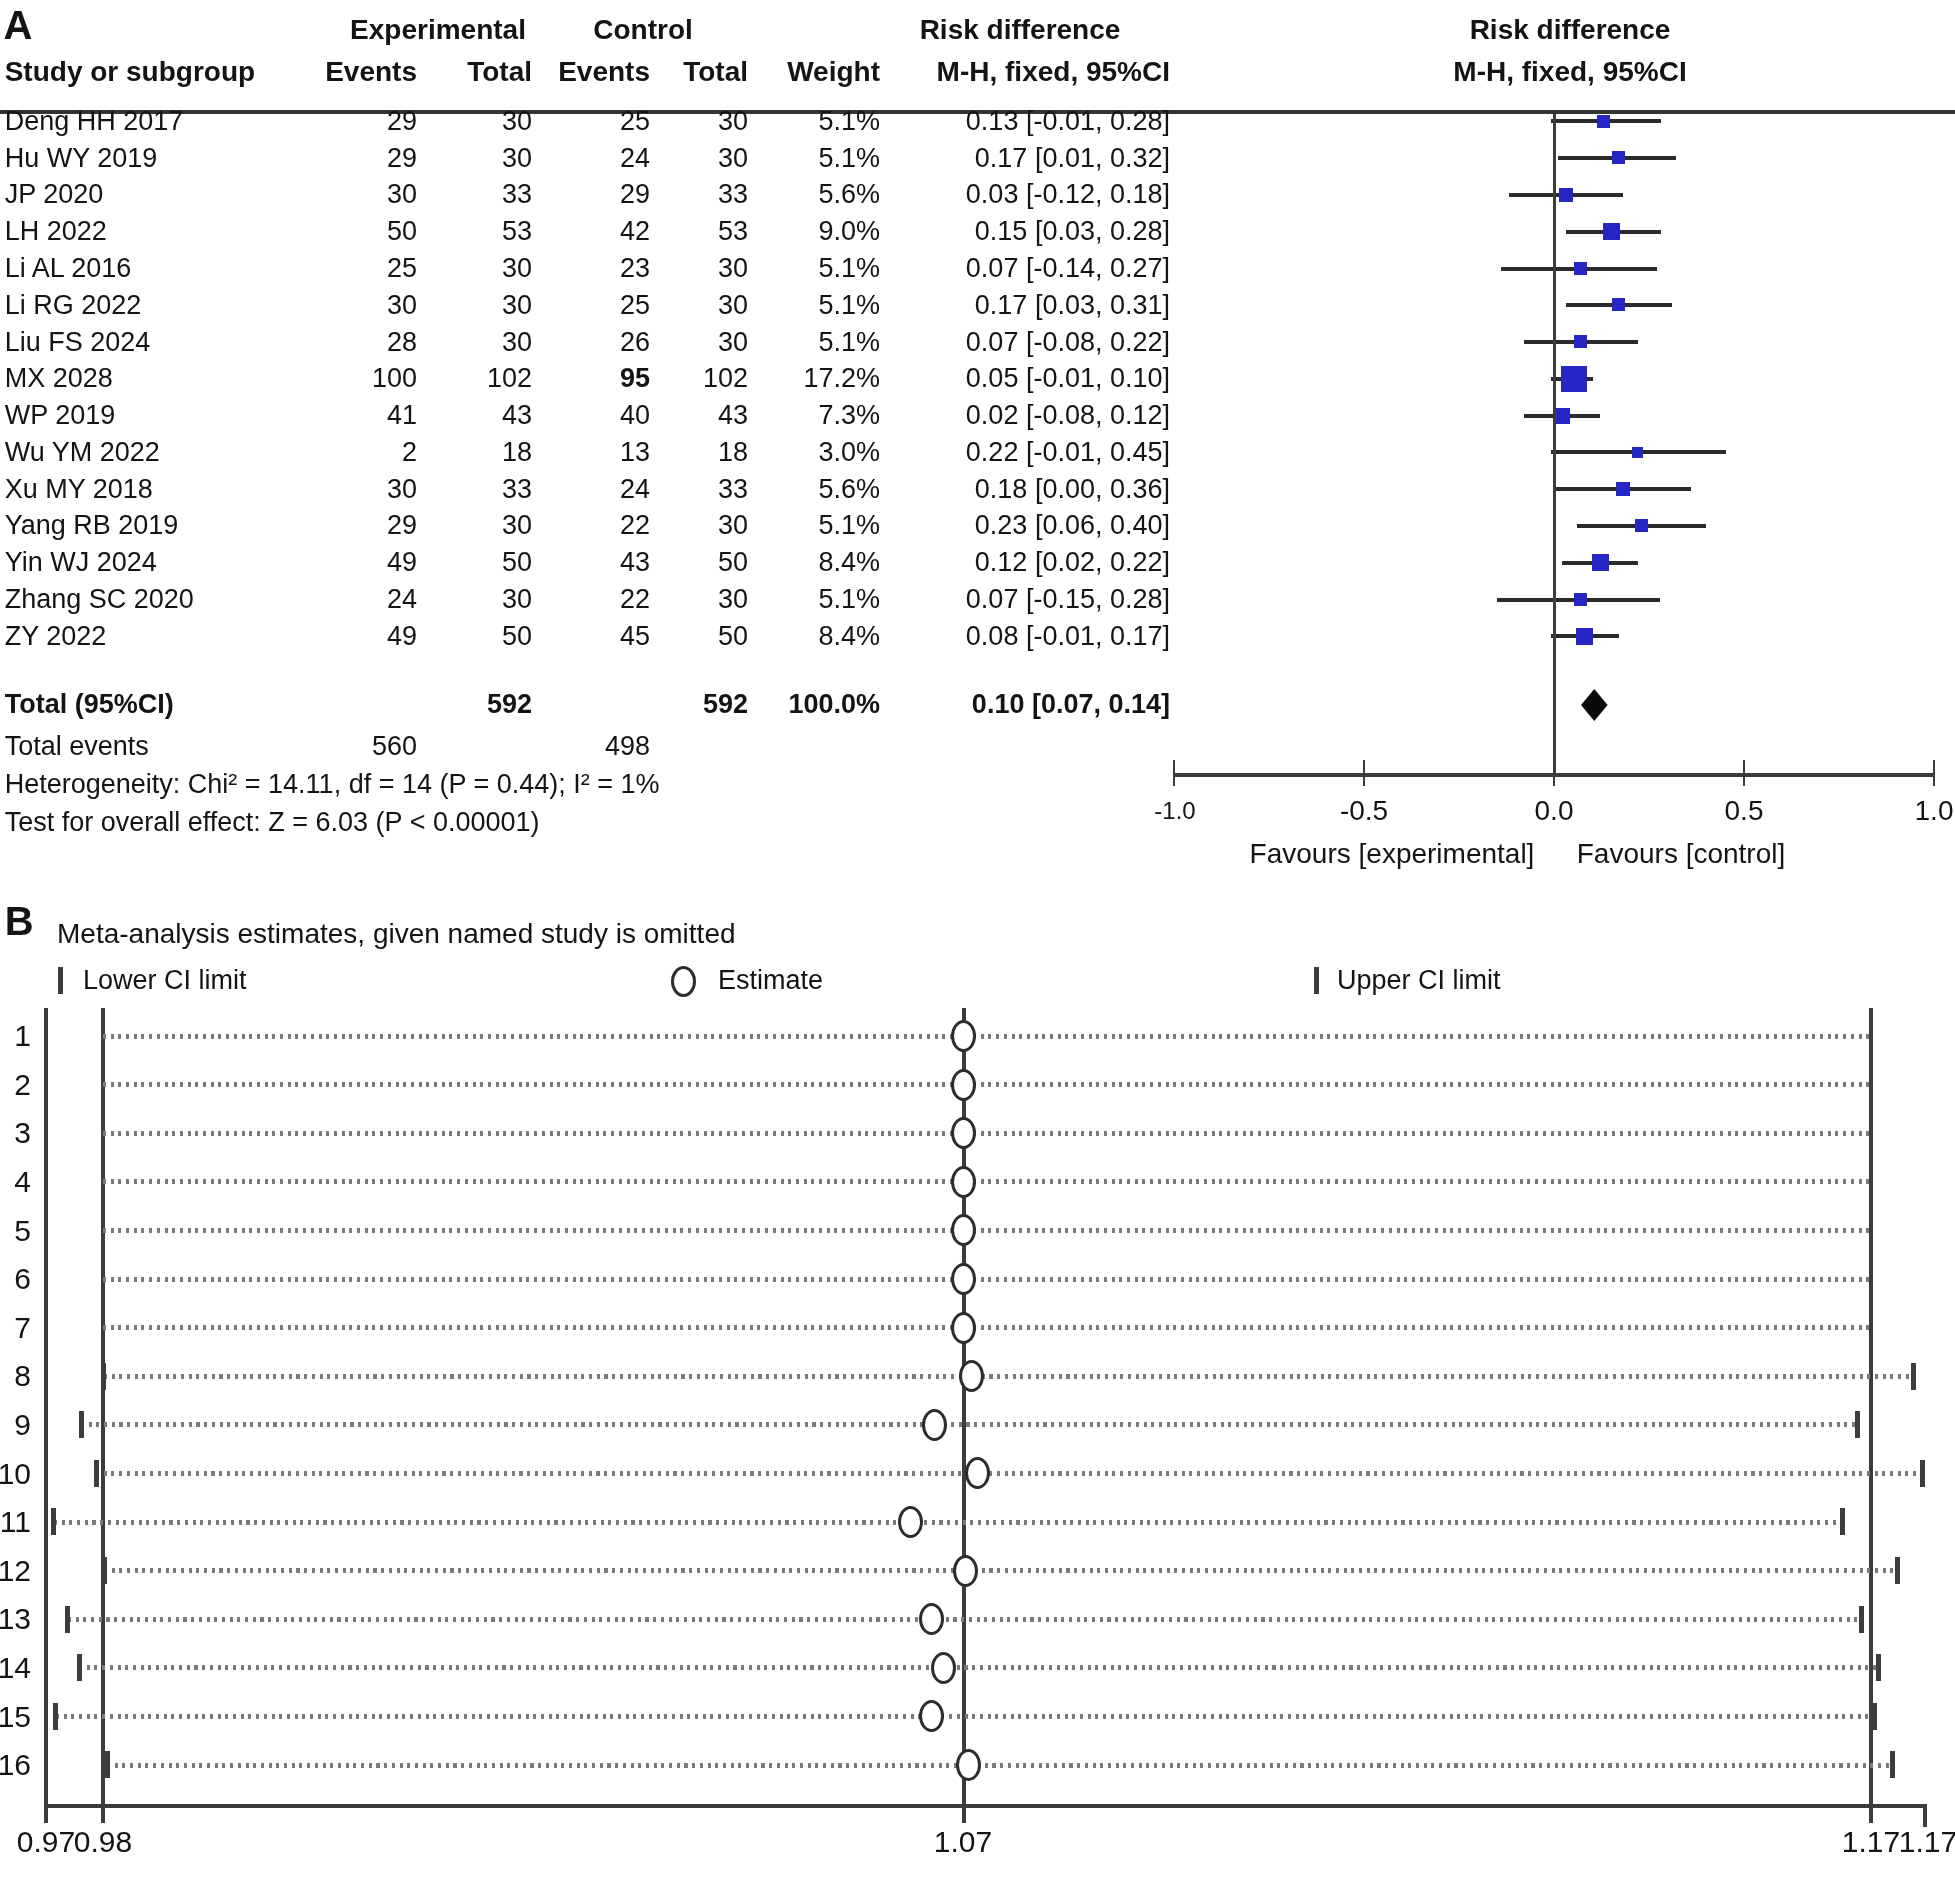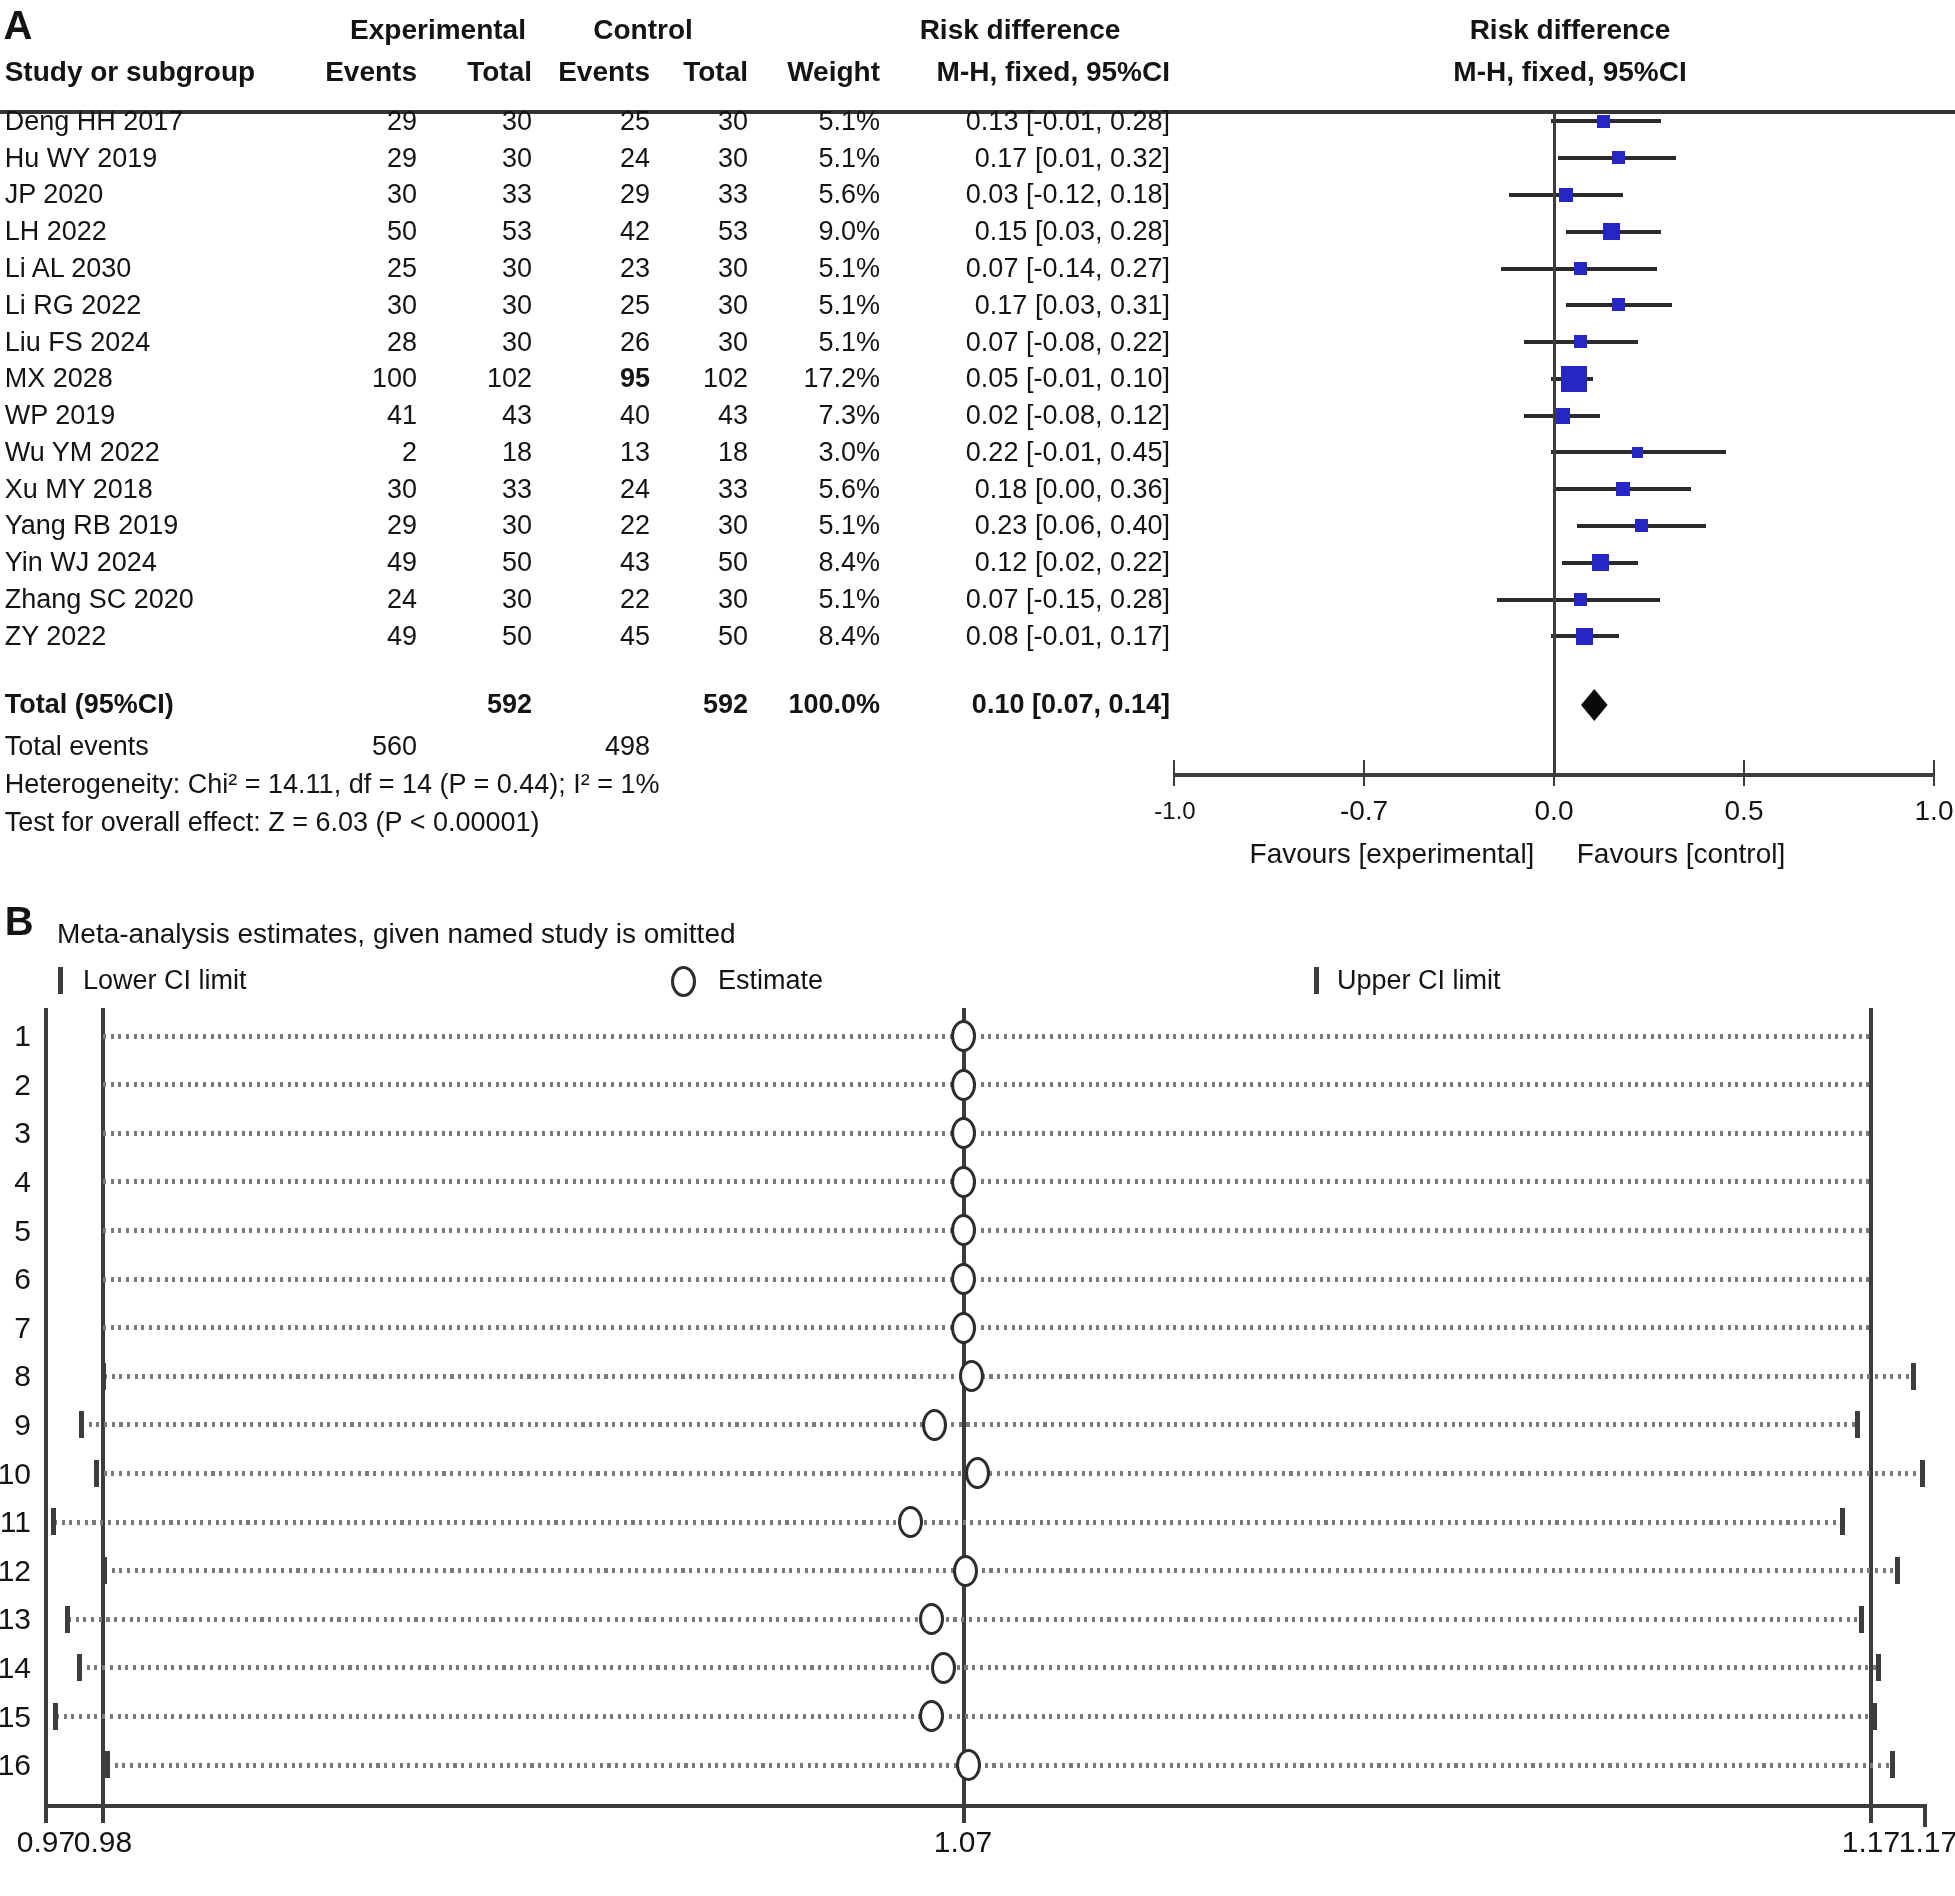--- a/index.html
+++ b/index.html
@@ -86,21 +86,21 @@
         <div class="t r" style="left: 417px; top: 213px;">50</div>
         <div class="t r" style="left: 532px; top: 213px;">53</div>
         <div class="t r" style="left: 650px; top: 213px;">42</div>
         <div class="t r" style="left: 748px; top: 213px;">53</div>
         <div class="t r" style="left: 880px; top: 213px;">9.0%</div>
         <div class="t r" style="left: 1170px; top: 213px;">0.15 [0.03, 0.28]</div>
         <div class="ciline" style="left: 1566px; top: 230px; width: 95px; height: 3.5px;"></div>
         <div class="sq" style="left: 1603px; top: 223px; width: 17.3px; height: 17.3px; background: rgb(37, 38, 196);"></div>
       </div>
       <div>
-        <div class="t" style="left: 4.7px; top: 250px;">Li AL 2030</div>
+        <div class="t" style="left: 4.7px; top: 250px;">Li AL 2016</div>
         <div class="t r" style="left: 417px; top: 250px;">25</div>
         <div class="t r" style="left: 532px; top: 250px;">30</div>
         <div class="t r" style="left: 650px; top: 250px;">23</div>
         <div class="t r" style="left: 748px; top: 250px;">30</div>
         <div class="t r" style="left: 880px; top: 250px;">5.1%</div>
         <div class="t r" style="left: 1170px; top: 250px;">0.07 [-0.14, 0.27]</div>
         <div class="ciline" style="left: 1501px; top: 267px; width: 156px; height: 3.5px;"></div>
         <div class="sq" style="left: 1574px; top: 262px; width: 13.4px; height: 13.4px; background: rgb(37, 38, 196);"></div>
       </div>
       <div>
@@ -213,21 +213,21 @@
         <div class="ciline" style="left: 1551px; top: 634px; width: 68px; height: 3.5px;"></div>
         <div class="sq" style="left: 1576px; top: 628px; width: 16.7px; height: 16.7px; background: rgb(37, 38, 196);"></div>
       </div>
     </div>
   <div id="a-plot">
       <div class="vline" style="left: 1553px; top: 114px; width: 3px; height: 660px;"></div>
       <div class="axis" style="left: 1175px; top: 773px; width: 760px; height: 3.5px;"></div>
       <div class="axis" style="left: 1173px; top: 760px; width: 2.4px; height: 26px;"></div>
       <div class="t center" style="left: 1175px; top: 793px; font-size: 24px; line-height: 35px;">-1.0</div>
       <div class="axis" style="left: 1363px; top: 760px; width: 2.4px; height: 26px;"></div>
-      <div class="t center" style="left: 1364px; top: 793px; font-size: 28px; line-height: 35px;">-0.7</div>
+      <div class="t center" style="left: 1364px; top: 793px; font-size: 28px; line-height: 35px;">-0.5</div>
       <div class="axis" style="left: 1553px; top: 760px; width: 2.4px; height: 26px;"></div>
       <div class="t center" style="left: 1554px; top: 793px; font-size: 28px; line-height: 35px;">0.0</div>
       <div class="axis" style="left: 1743px; top: 760px; width: 2.4px; height: 26px;"></div>
       <div class="t center" style="left: 1744px; top: 793px; font-size: 28px; line-height: 35px;">0.5</div>
       <div class="axis" style="left: 1933px; top: 760px; width: 2.4px; height: 26px;"></div>
       <div class="t center" style="left: 1934px; top: 793px; font-size: 28px; line-height: 35px;">1.0</div>
       <div class="diamond" style="left: 1581px; top: 689px; width: 26.6px; height: 32px;"></div>
     </div>
 
   <div class="t b" style="left:4.7px;top:686px;">Total (95%CI)</div>

